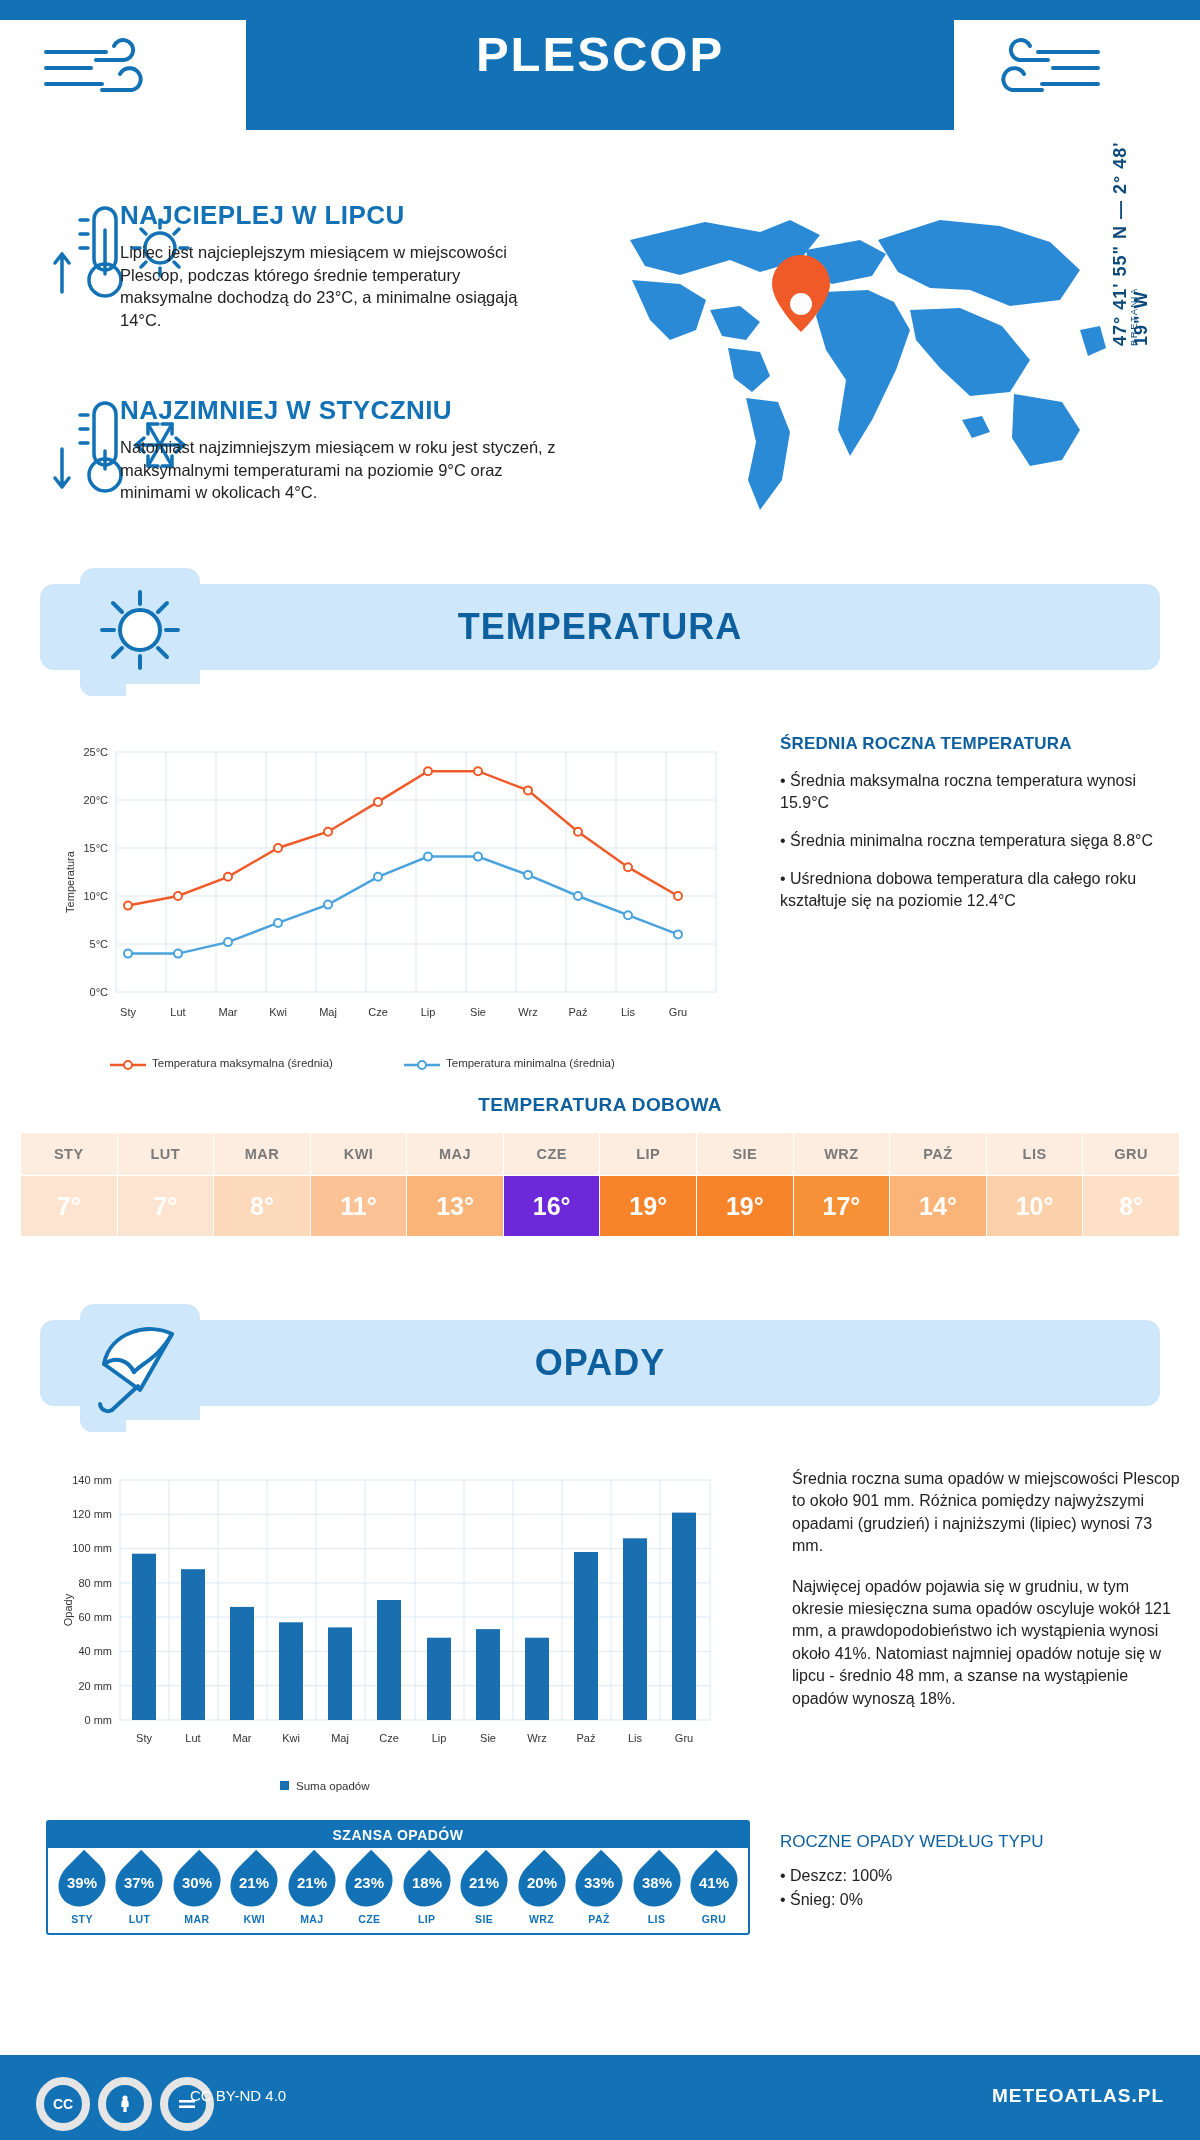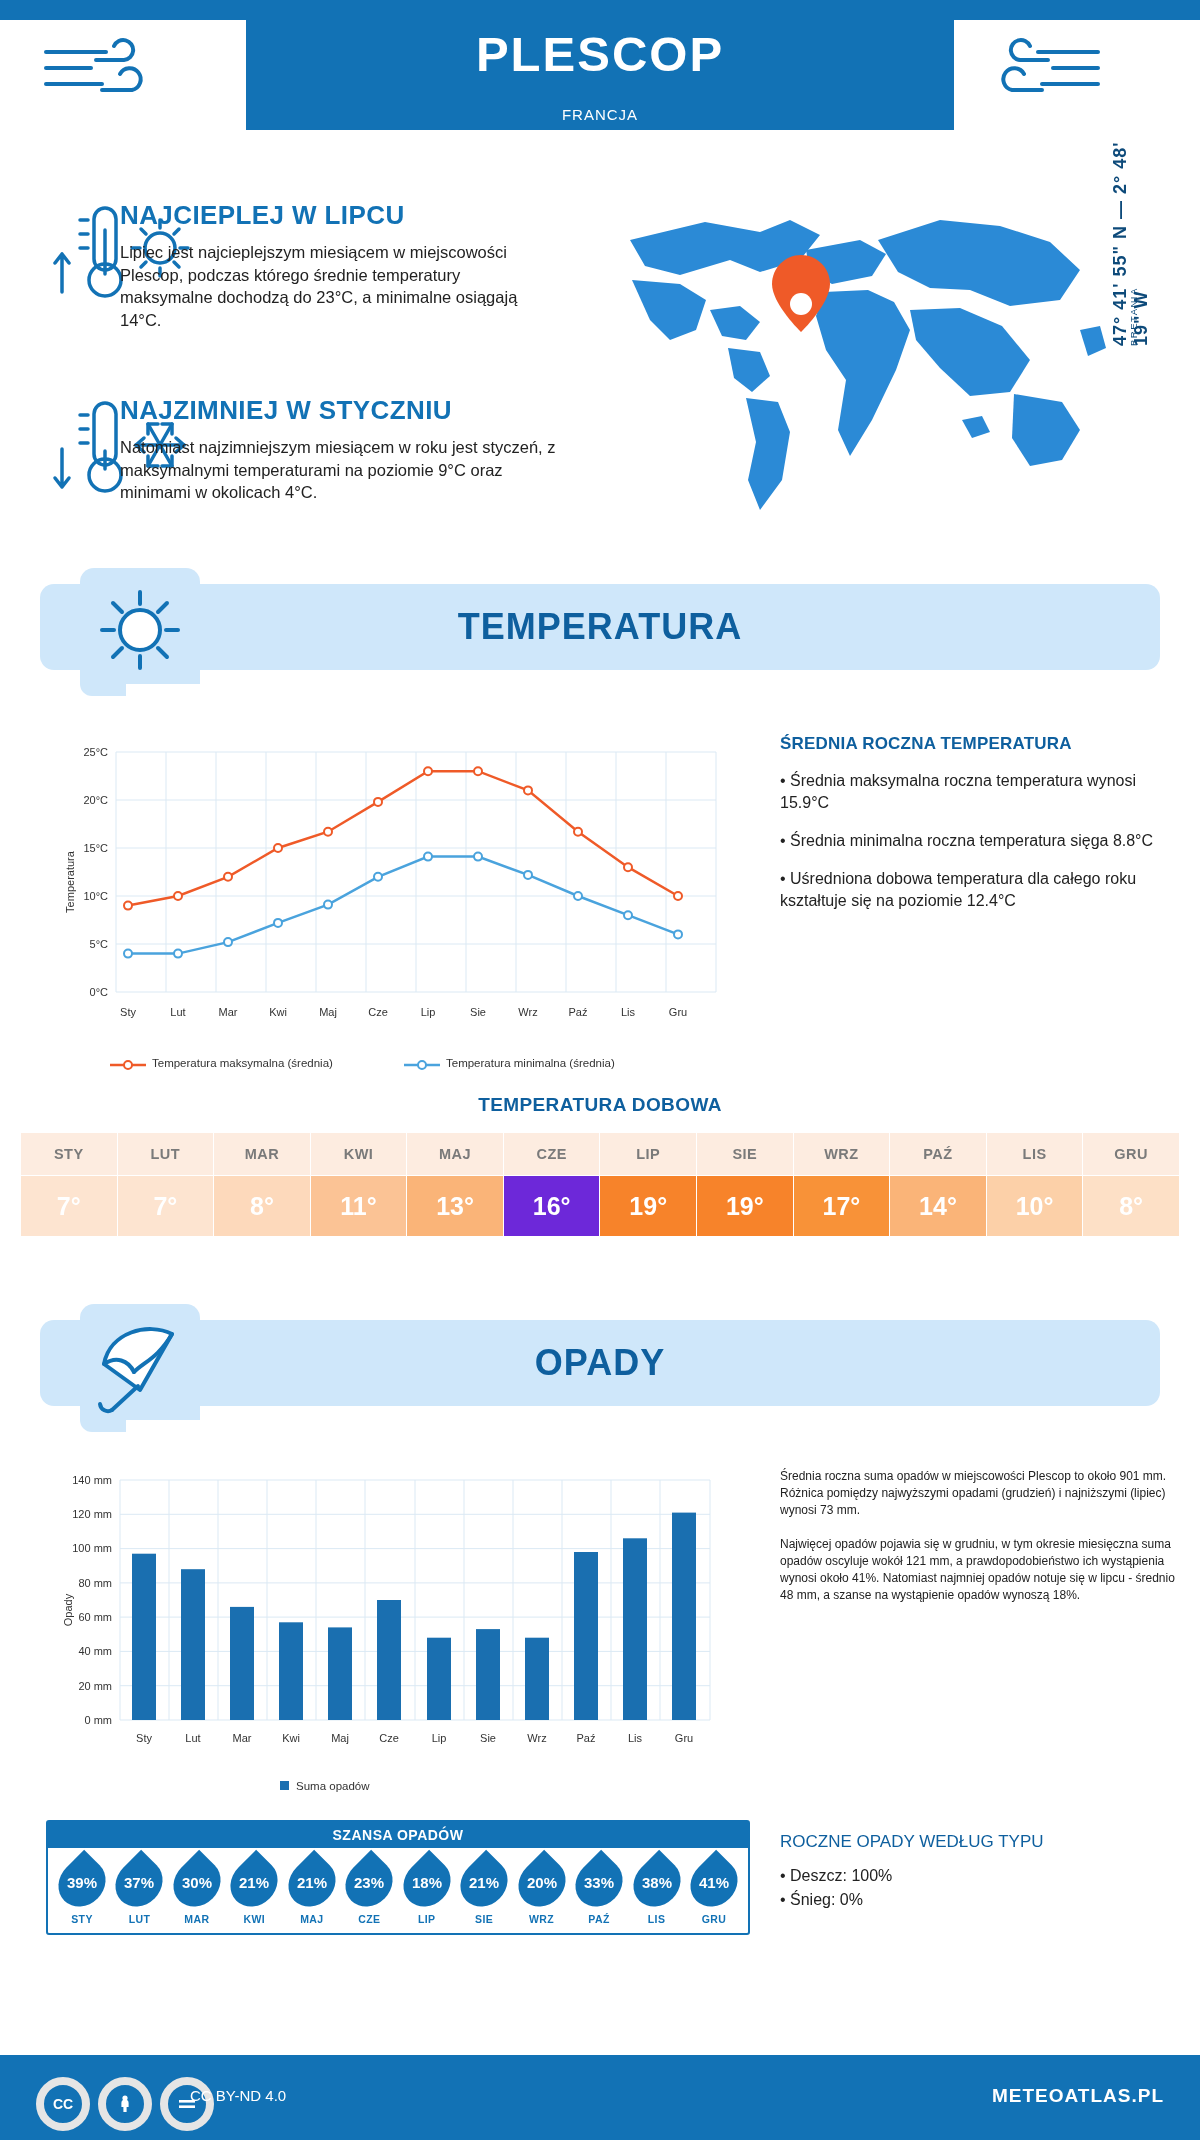--- a/index.html
+++ b/index.html
@@ -82,21 +82,21 @@
   table.daily td{
     color:#ffffff;font-size:25px;font-weight:bold;height:58px;text-align:center;
     border:1px solid #ffffff;
   }
 
   
   .rain-sec{position:absolute;left:0;top:1320px;width:1200px;}
   .rchart{position:absolute;left:50px;top:150px;width:700px;height:300px;}
   .rlegend{position:absolute;left:280px;top:460px;font-size:11.5px;color:#333;}
   .rside{position:absolute;left:780px;top:148px;width:400px;}
-  .rside p{font-size:12px;line-height:1.4;color:#222;margin:0 0 18px 0;}
+  .rside p{font-size:16px;line-height:1.4;color:#222;margin:0 0 18px 12px;}
 
   .chance{position:absolute;left:46px;top:500px;width:700px;border:2px solid #1272b5;border-radius:3px;background:#ffffff;}
   .chance-head{background:#1272b5;color:#fff;text-align:center;font-size:14px;font-weight:bold;height:26px;line-height:26px;letter-spacing:0.5px;}
   .drops{display:flex;justify-content:space-between;padding:10px 10px 8px 10px;}
   .drop{width:48px;text-align:center;}
   .dropshape{
     width:44px;height:50px;margin:0 auto;position:relative;
     background:#1272b5;border-radius:0 50% 50% 50%;transform:rotate(45deg);
   }
   .dropshape span{
@@ -122,21 +122,20 @@
 </style>
 </head>
 <body>
 
 <div class="wrap">
 
   <div class="header">
     <div class="header-band"></div>
     <div class="header-center">
       <div class="header-title">PLESCOP</div>
-      <div class="header-sub">FRANCJA</div>
     </div>
     <div class="wind-left">
       <svg width="120" height="70" viewBox="0 0 120 70">
         <g stroke="#1272b5" stroke-width="4" fill="none" stroke-linecap="round">
           <path d="M10 14 H70"></path>
           <path d="M10 30 H55"></path>
           <path d="M10 46 H66"></path>
           <path d="M78 8 a10 10 0 1 1 10 14 H60"></path>
           <path d="M84 36 a11 11 0 1 1 12 16 H66"></path>
         </g>

